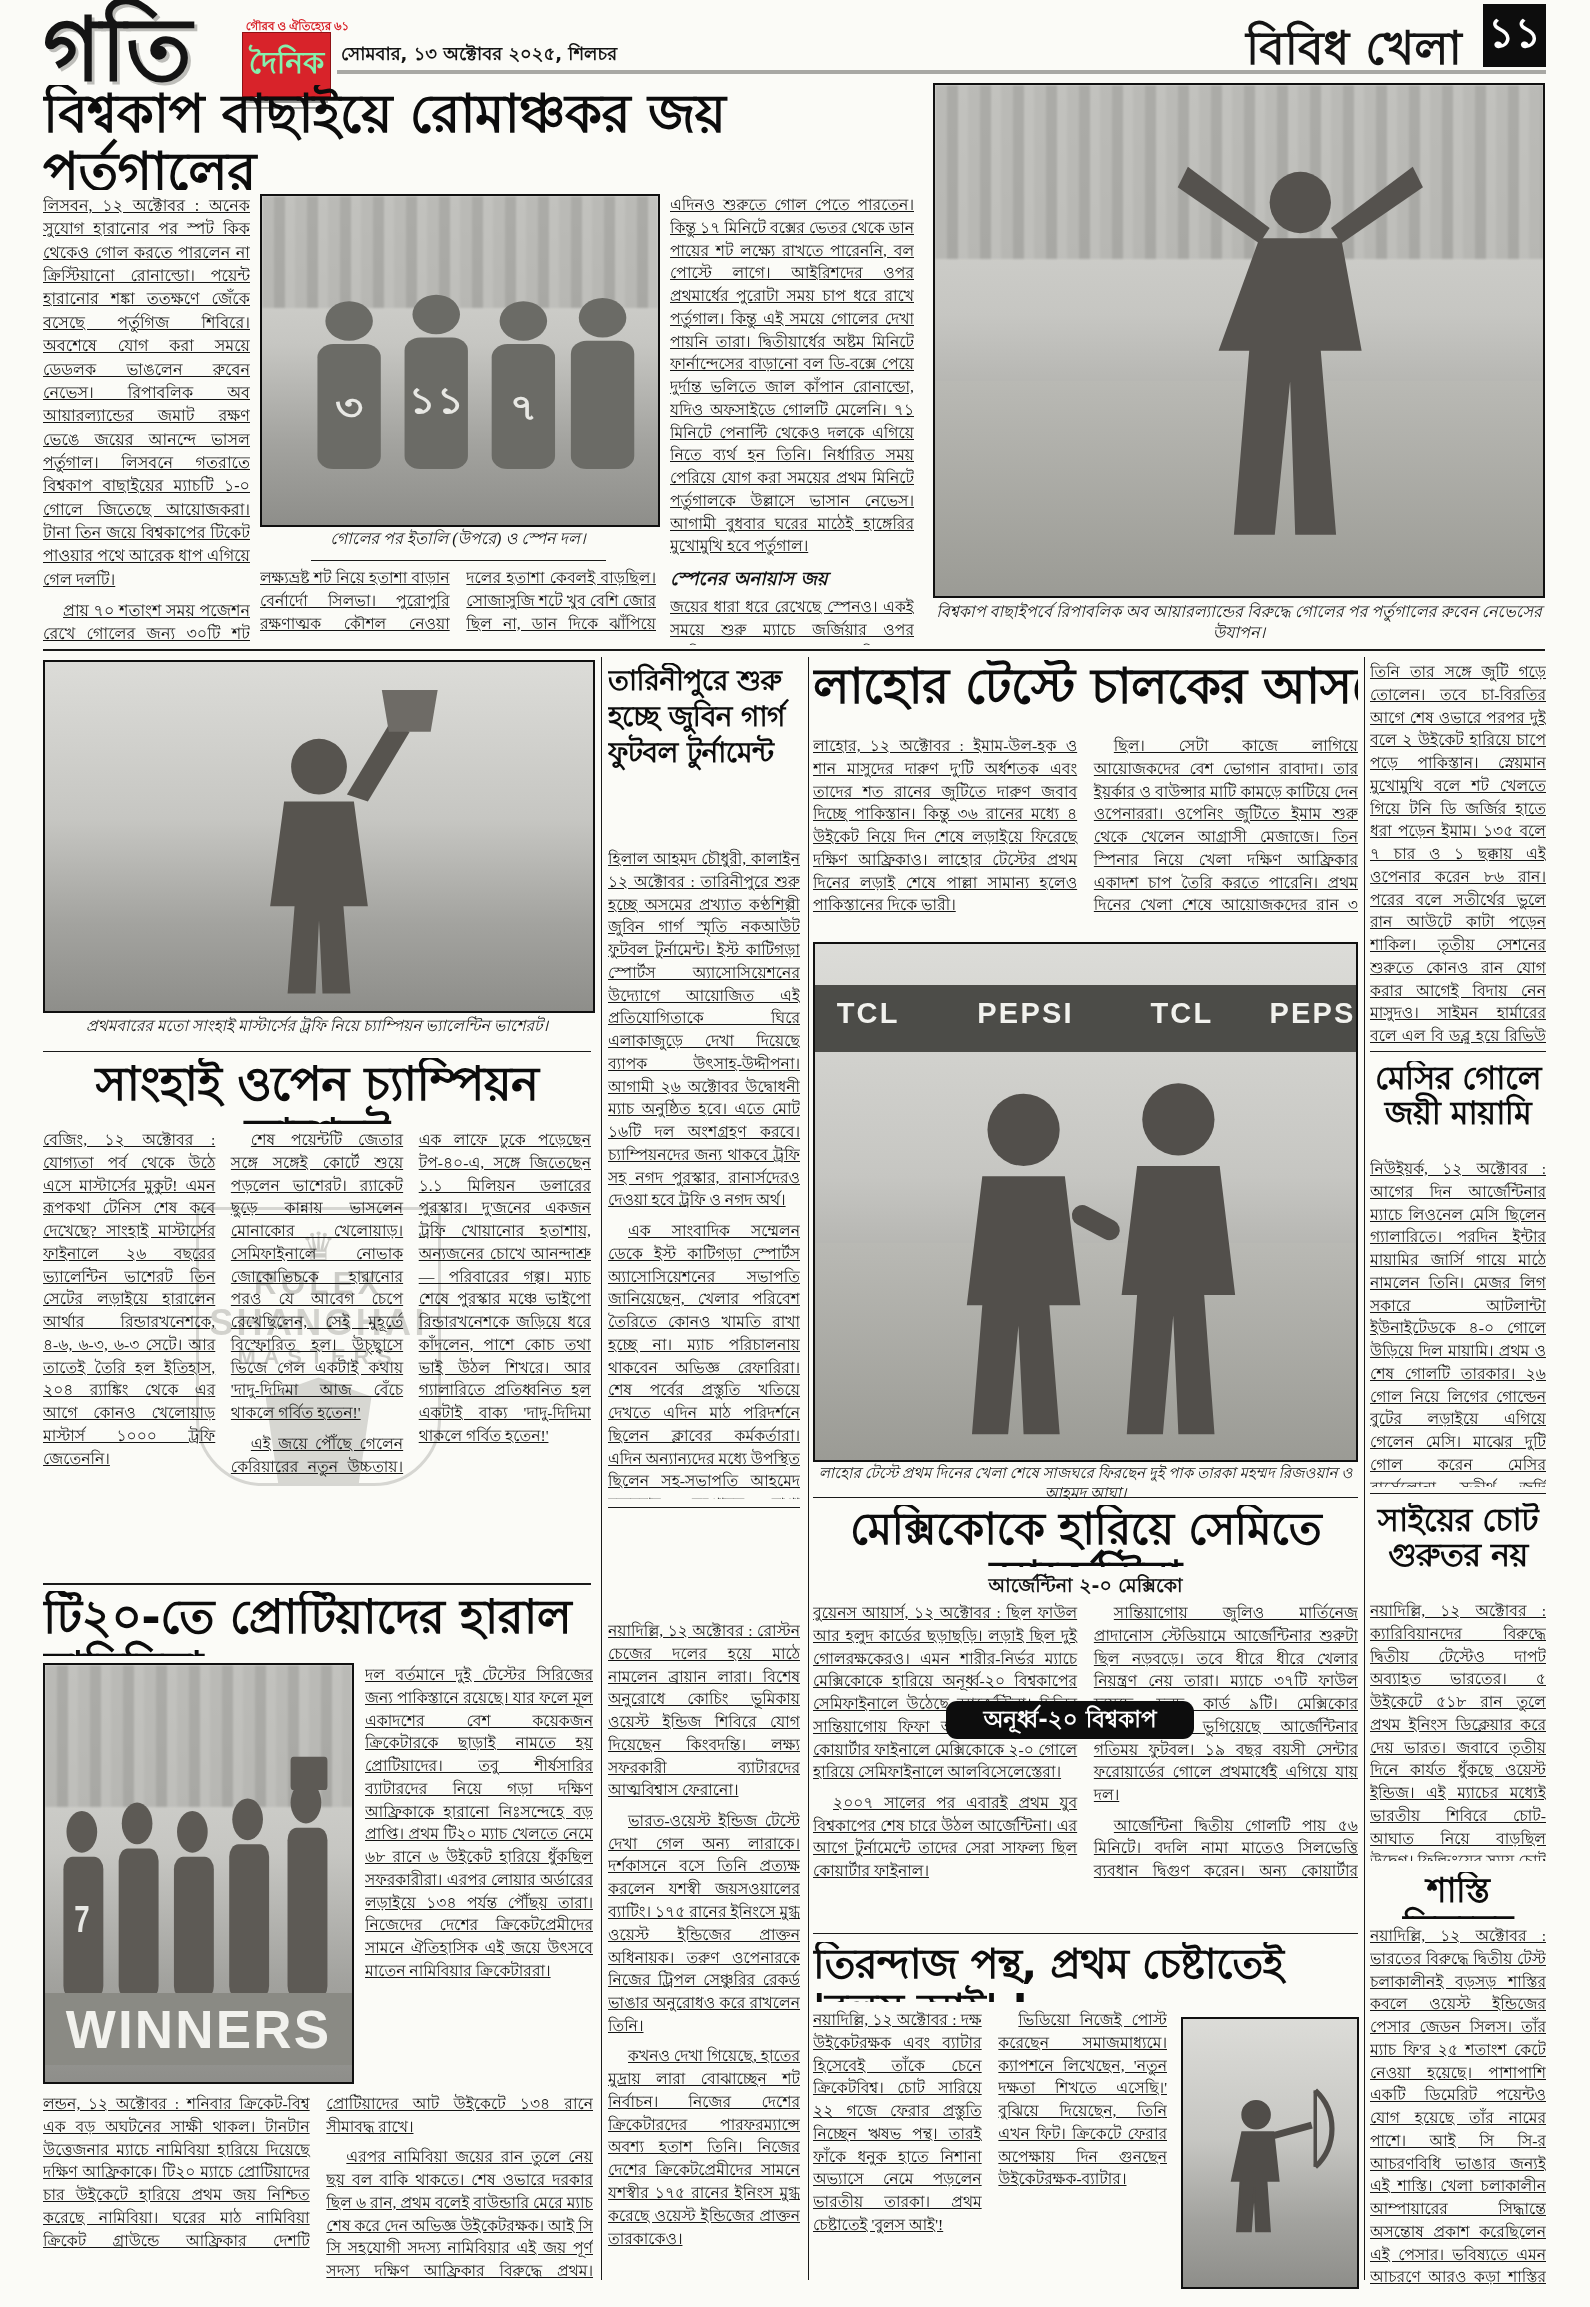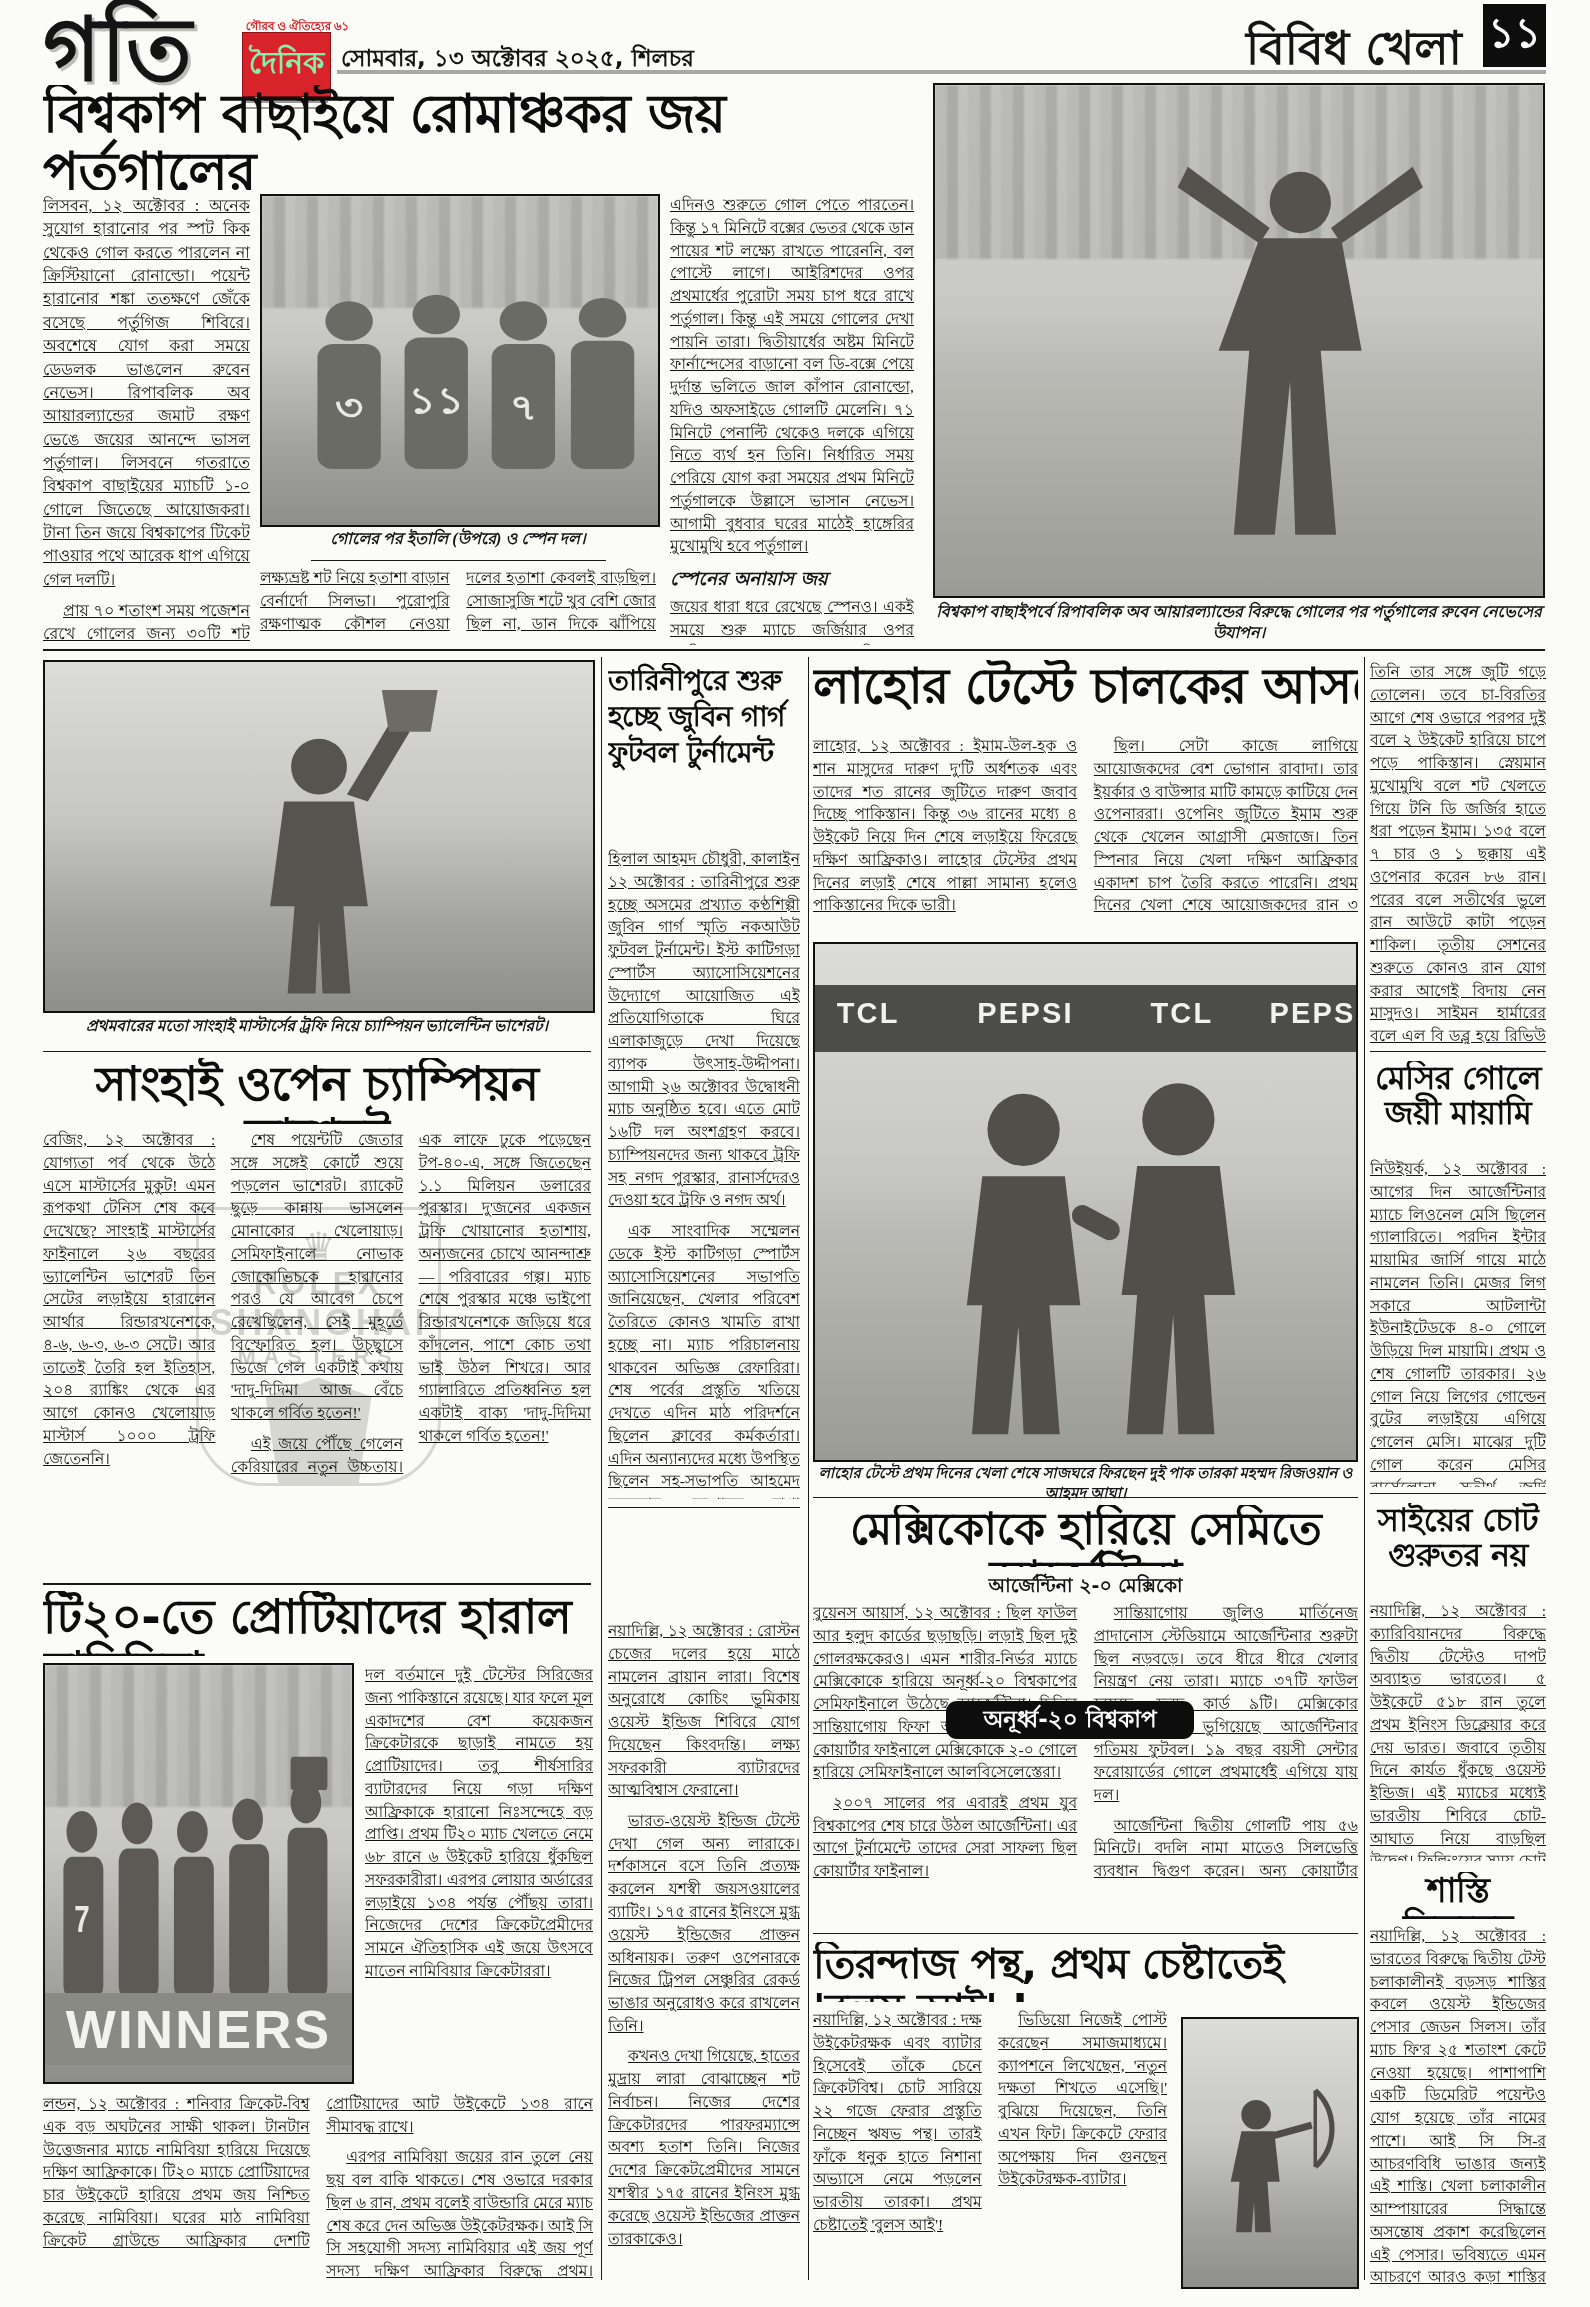--- a/index.html
+++ b/index.html
@@ -8,21 +8,21 @@
   .abs{position:absolute;}
   .headline{font-weight:900;line-height:1.1;letter-spacing:-0.6px;color:#0c0c0c;
             font-family:"DejaVu Sans",sans-serif;overflow:hidden;}
   .body-text{font-size:16px;line-height:1.46;text-align:justify;overflow:hidden;}
   .body-text p{margin:0 0 7.8px 0;text-indent:20px;text-decoration:underline;}
   .body-text p.first{text-indent:0;}
   .cols2{column-count:2;column-gap:16.7px;}
   .cols3{column-count:3;column-gap:15.6px;}
   .subhead{font-weight:800;font-style:italic;font-size:18.4px;margin:6.7px 0 3.3px 0;
            font-family:"DejaVu Sans",sans-serif;}
-  .caption{font-size:16px;font-weight:700;font-style:italic;text-align:center;line-height:1.3;}
+  .caption{font-size:16px;font-weight:400;font-style:italic;text-align:center;line-height:1.3;}
   .hrule{background:#1a1a1a;height:1.7px;}
   .grayrule{background:#a8a8a4;}
   .vrule{background:#1a1a1a;width:1.1px;}
   .photo{border:2.2px solid #101010;background:linear-gradient(180deg,#dcdcd8 0%,#c6c6c2 45%,#a3a39f 75%,#8e8e8a 100%);
          overflow:hidden;position:absolute;}
   .photo svg{position:absolute;left:0;top:0;width:100%;height:100%;}
   .crowdband{position:absolute;left:0;top:0;width:100%;height:34%;
              background:repeating-linear-gradient(90deg,#b3b3af 0 12.2px,#a0a09c 12.2px 23px,#bcbcb8 23px 33px);
              filter:blur(1.1px);opacity:.8;}
   .grassband{position:absolute;left:0;bottom:0;width:100%;height:42%;
@@ -51,21 +51,21 @@
 </head>
 <body>
 
 <div class="page">
 
   <div class="abs logo-goti" style="left:43px;top:5.6px;">গতি</div>
   <div class="abs" style="left:242px;top:16.7px;font-size:11.7px;color:#d8232a;font-weight:700;width:111px;text-align:center;">গৌরব ও ঐতিহ্যের ৬১ বছর</div>
   <div class="abs redbox" style="left:242px;top:32px;width:87px;height:63px;font-size:30px;">দৈনিক</div>
   <div class="abs tinybar" style="left:245px;top:101px;width:83px;"></div>
   <div class="abs tinybar" style="left:245px;top:107px;width:83px;"></div>
-  <div class="abs dateline" style="left:341px;top:40px;font-size:23px;">সোমবার, ১৩ অক্টোবর ২০২৫, শিলচর</div>
+  <div class="abs dateline" style="left:341px;top:40px;font-size:18px;">সোমবার, ১৩ অক্টোবর ২০২৫, শিলচর</div>
   <div class="abs grayrule" style="left:337px;top:70px;width:1209px;height:4.4px;"></div>
   <div class="abs sectiontitle" style="left:1246px;top:13.3px;font-size:46px;">বিবিধ খেলা</div>
   <div class="abs blackbox" style="left:1483px;top:4.4px;width:63px;height:63px;font-size:41px;">১১</div>
 
   <div class="abs headline" style="left:43px;top:85px;width:879px;height:105px;font-size:53px;">বিশ্বকাপ বাছাইয়ে রোমাঞ্চকর জয় পর্তুগালের</div>
 
   <div class="photo" style="left:933px;top:83px;width:608px;height:511px;">
     <div class="crowdband"></div>
     <div class="grassband"></div>
     <svg viewBox="0 0 100 100" preserveAspectRatio="xMidYMax meet">

